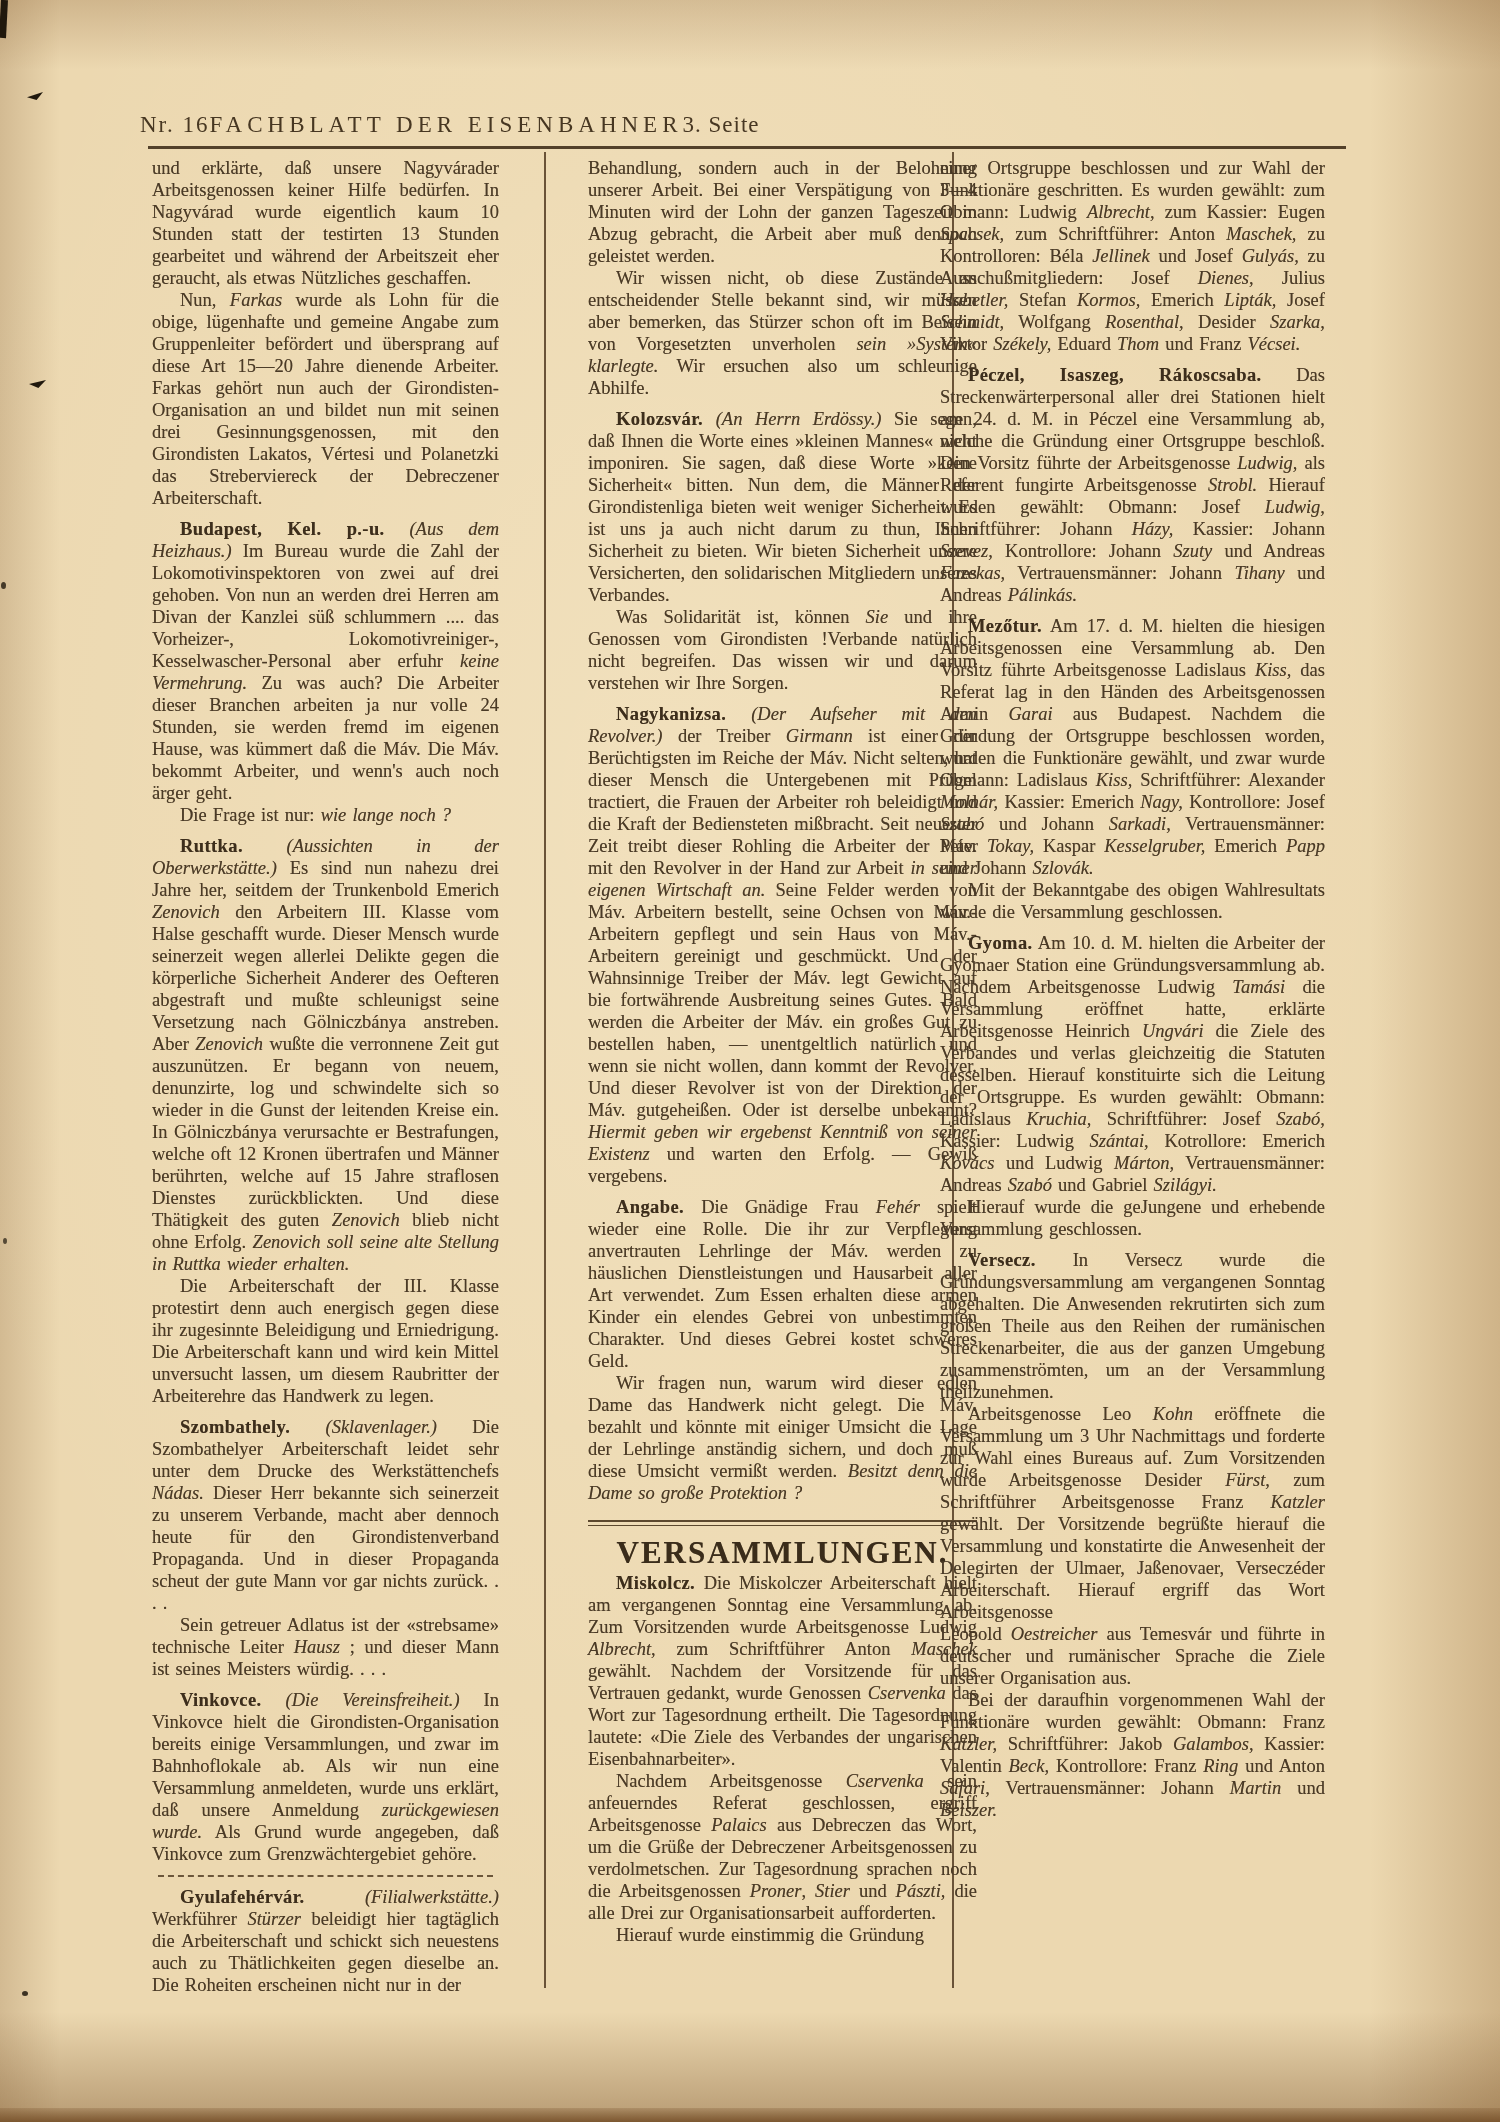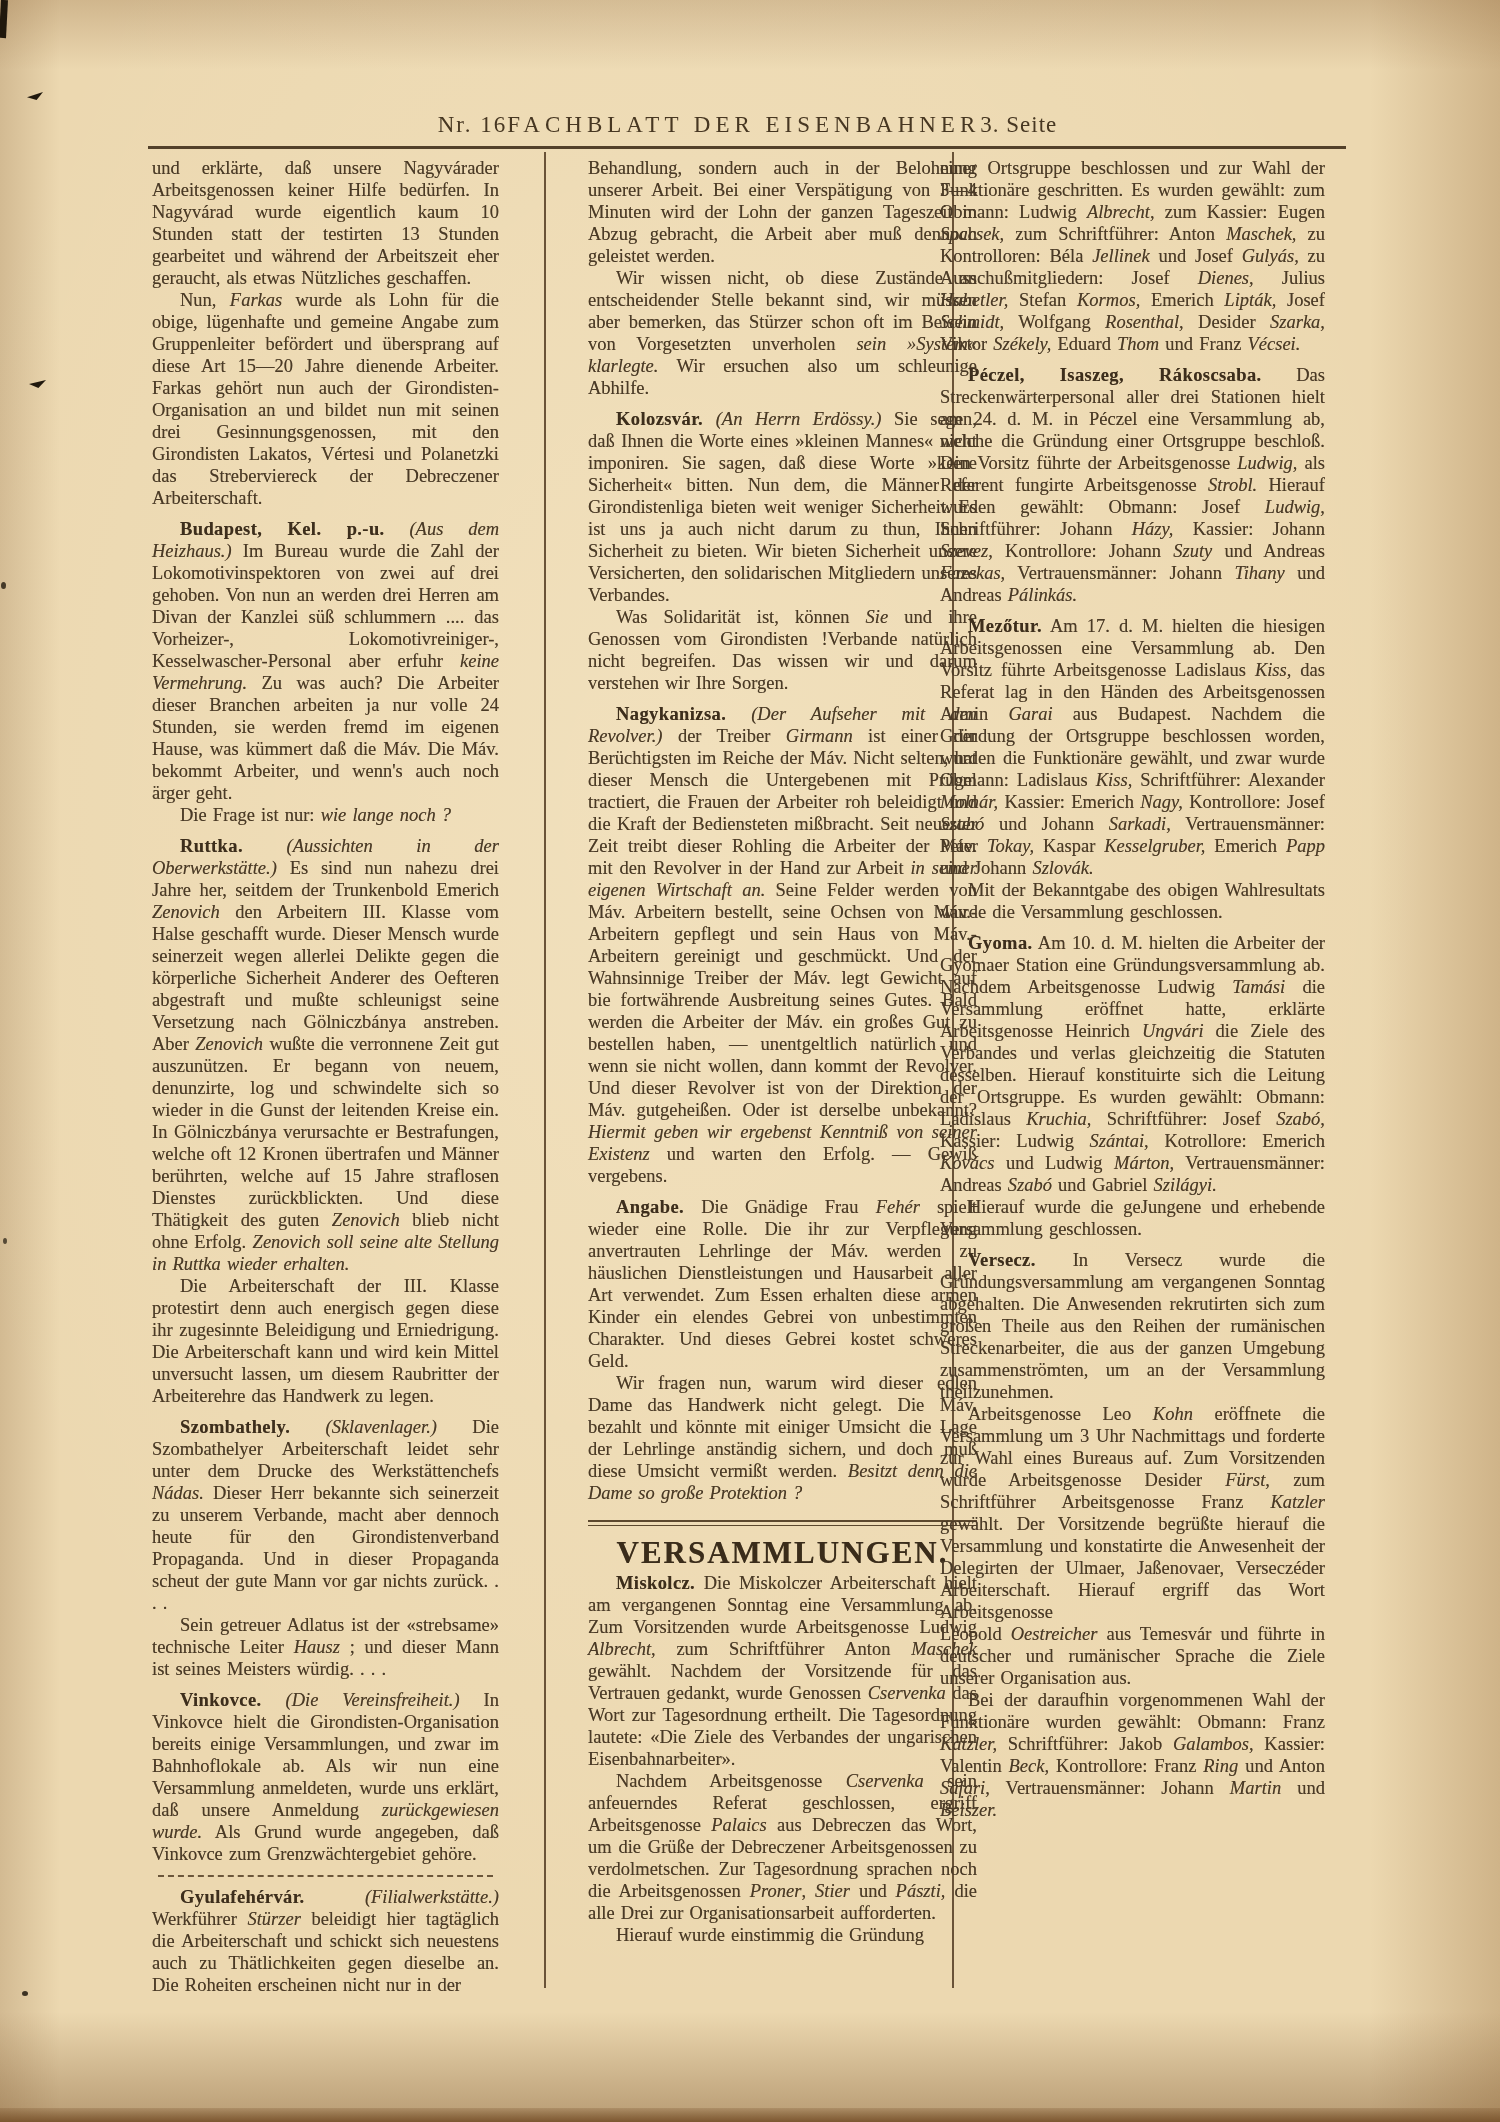--- a/index.html
+++ b/index.html
@@ -19,22 +19,22 @@
       linear-gradient(to left, rgba(140,95,45,0.30), rgba(140,95,45,0) 130px),
       #ecd8b0;
     color: #4a3a26;
   }
   .bottom-edge {
     position: absolute; left: 0; right: 0; bottom: 0; height: 14px;
     background: linear-gradient(to bottom, rgba(122,83,44,0.25), #7c5730);
   }
   
   .masthead {
-    position: absolute; left: 150px; top: 112px; width: 1195px;
-    display: flex; justify-content: center; align-items: baseline;
+    position: absolute; left: 140px; top: 112px; width: 1195px;
+    display: flex; justify-content: flex-start; align-items: baseline;
     font-size: 23px; color: #473722;
   }
   .masthead .issue { letter-spacing: 2px; }
   .masthead .title { letter-spacing: 5px; }
   .masthead .pageno { letter-spacing: 1px; }
   .header-rule {
     position: absolute; left: 148px; top: 146px; width: 1198px; height: 3px;
     background: #53412a;
   }
   

